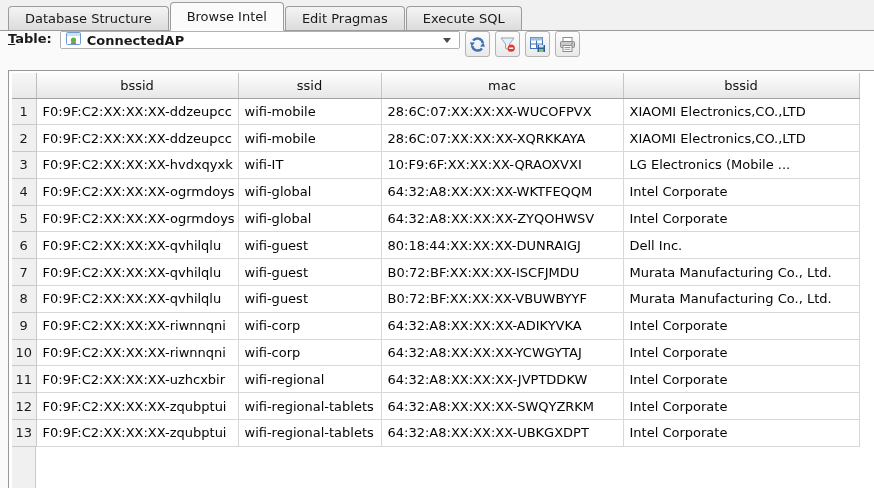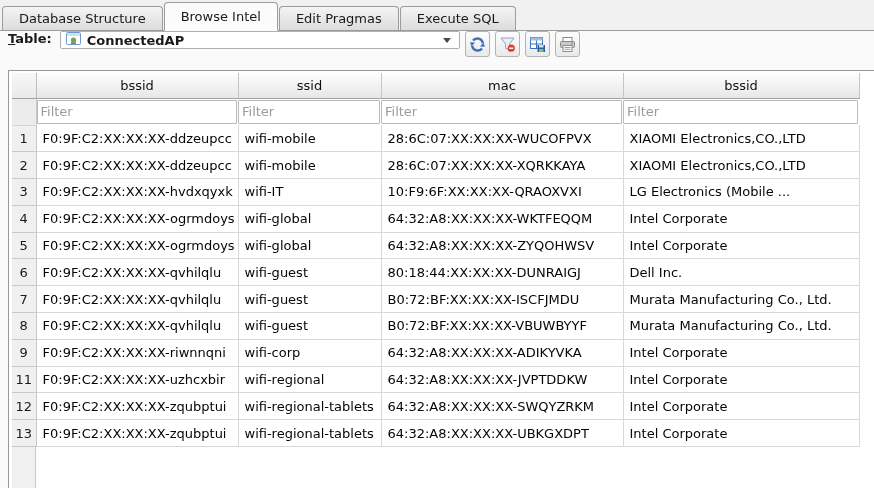--- a/index.html
+++ b/index.html
@@ -9,21 +9,21 @@
     font-size: 13px;
     color: #1a1a1a;
     background: #f1f1f1;
     position: relative;
   }
 
   
   .tab-bar {
     position: absolute; top: 0; left: 0; right: 0; height: 31px;
     display: flex; align-items: flex-end;
-    padding-left: 2px;
+    padding-left: 8px;
     background: #f1f1f1;
     border-bottom: 1px solid #9c9c9c;
   }
   .tab {
     display: flex; align-items: center;
     height: 24px;
     padding: 0 16px;
     margin-right: 1px;
     background: linear-gradient(#f4f4f4, #dcdcdc);
     border: 1px solid #9c9c9c;
@@ -259,28 +259,20 @@
       </colgroup>
       <thead>
         <tr class="hdr-row">
             <th class="corner"></th>
             <th>bssid</th>
             <th>ssid</th>
             <th>mac</th>
             <th>bssid</th>
             <th class="fill"></th>
           </tr>
-        <tr class="filter-row">
-            <th class="gutter"></th>
-            <td><input class="filter-input" type="text" placeholder="Filter" style=""></td>
-            <td><input class="filter-input" type="text" placeholder="Filter" style=""></td>
-            <td><input class="filter-input" type="text" placeholder="Filter" style=""></td>
-            <td><input class="filter-input" type="text" placeholder="Filter" style=""></td>
-            <td class="fill"></td>
-          </tr>
       </thead>
       <tbody>
           <tr>
             <th class="rownum">1</th>
             <td>F0:9F:C2:XX:XX:XX-ddzeupcc</td>
             <td>wifi-mobile</td>
             <td>28:6C:07:XX:XX:XX-WUCOFPVX</td>
             <td>XIAOMI Electronics,CO.,LTD</td>
             <td class="fill"></td>
           </tr>
@@ -342,20 +334,28 @@
           </tr>
           <tr>
             <th class="rownum">9</th>
             <td>F0:9F:C2:XX:XX:XX-riwnnqni</td>
             <td>wifi-corp</td>
             <td>64:32:A8:XX:XX:XX-ADIKYVKA</td>
             <td>Intel Corporate</td>
             <td class="fill"></td>
           </tr>
           <tr>
+            <th class="rownum">10</th>
+            <td>F0:9F:C2:XX:XX:XX-riwnnqni</td>
+            <td>wifi-corp</td>
+            <td>64:32:A8:XX:XX:XX-YCWGYTAJ</td>
+            <td>Intel Corporate</td>
+            <td class="fill"></td>
+          </tr>
+          <tr>
             <th class="rownum">11</th>
             <td>F0:9F:C2:XX:XX:XX-uzhcxbir</td>
             <td>wifi-regional</td>
             <td>64:32:A8:XX:XX:XX-JVPTDDKW</td>
             <td>Intel Corporate</td>
             <td class="fill"></td>
           </tr>
           <tr>
             <th class="rownum">12</th>
             <td>F0:9F:C2:XX:XX:XX-zqubptui</td>

